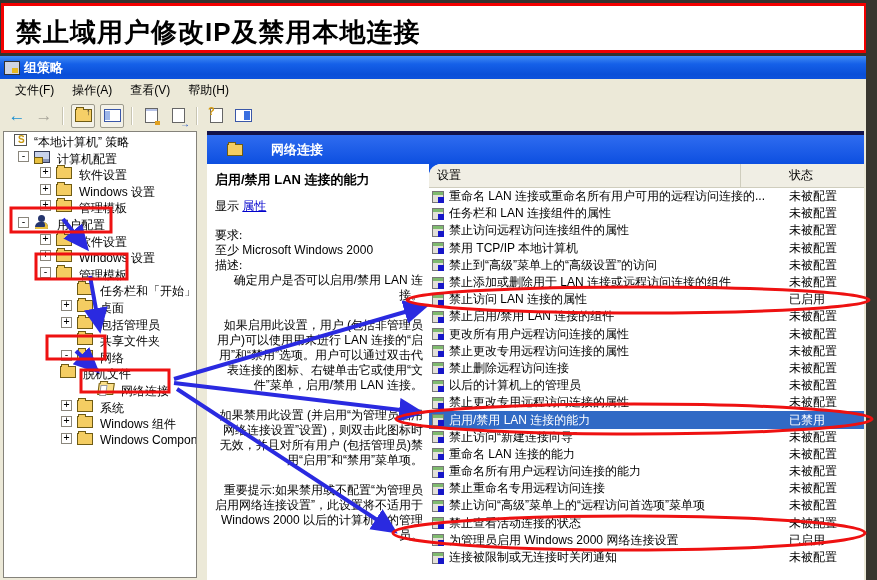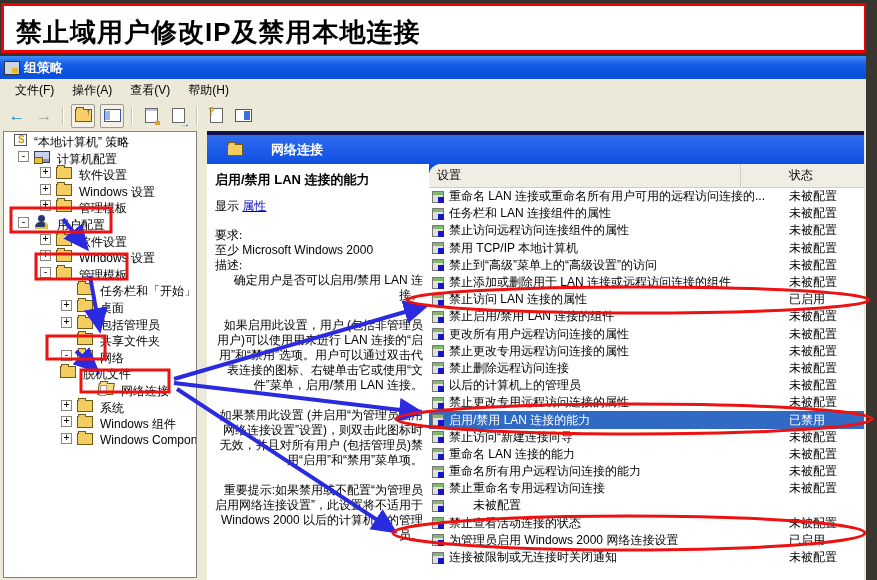--- a/index.html
+++ b/index.html
@@ -351,20 +351,21 @@
     <span class="pname">重命名所有用户远程访问连接的能力</span>
     <span class="pstatus">未被配置</span>
   </div>
                 <div class="lrow">
     <span class="picon"></span>
     <span class="pname">禁止重命名专用远程访问连接</span>
     <span class="pstatus">未被配置</span>
   </div>
                 <div class="lrow">
     <span class="picon"></span>
+    <span class="pname">禁止访问“高级”菜单上的“远程访问首选项”菜单项</span>
     <span class="pstatus">未被配置</span>
   </div>
                 <div class="lrow">
     <span class="picon"></span>
     <span class="pname">禁止查看活动连接的状态</span>
     <span class="pstatus">未被配置</span>
   </div>
                 <div class="lrow">
     <span class="picon"></span>
     <span class="pname">为管理员启用 Windows 2000 网络连接设置</span>

